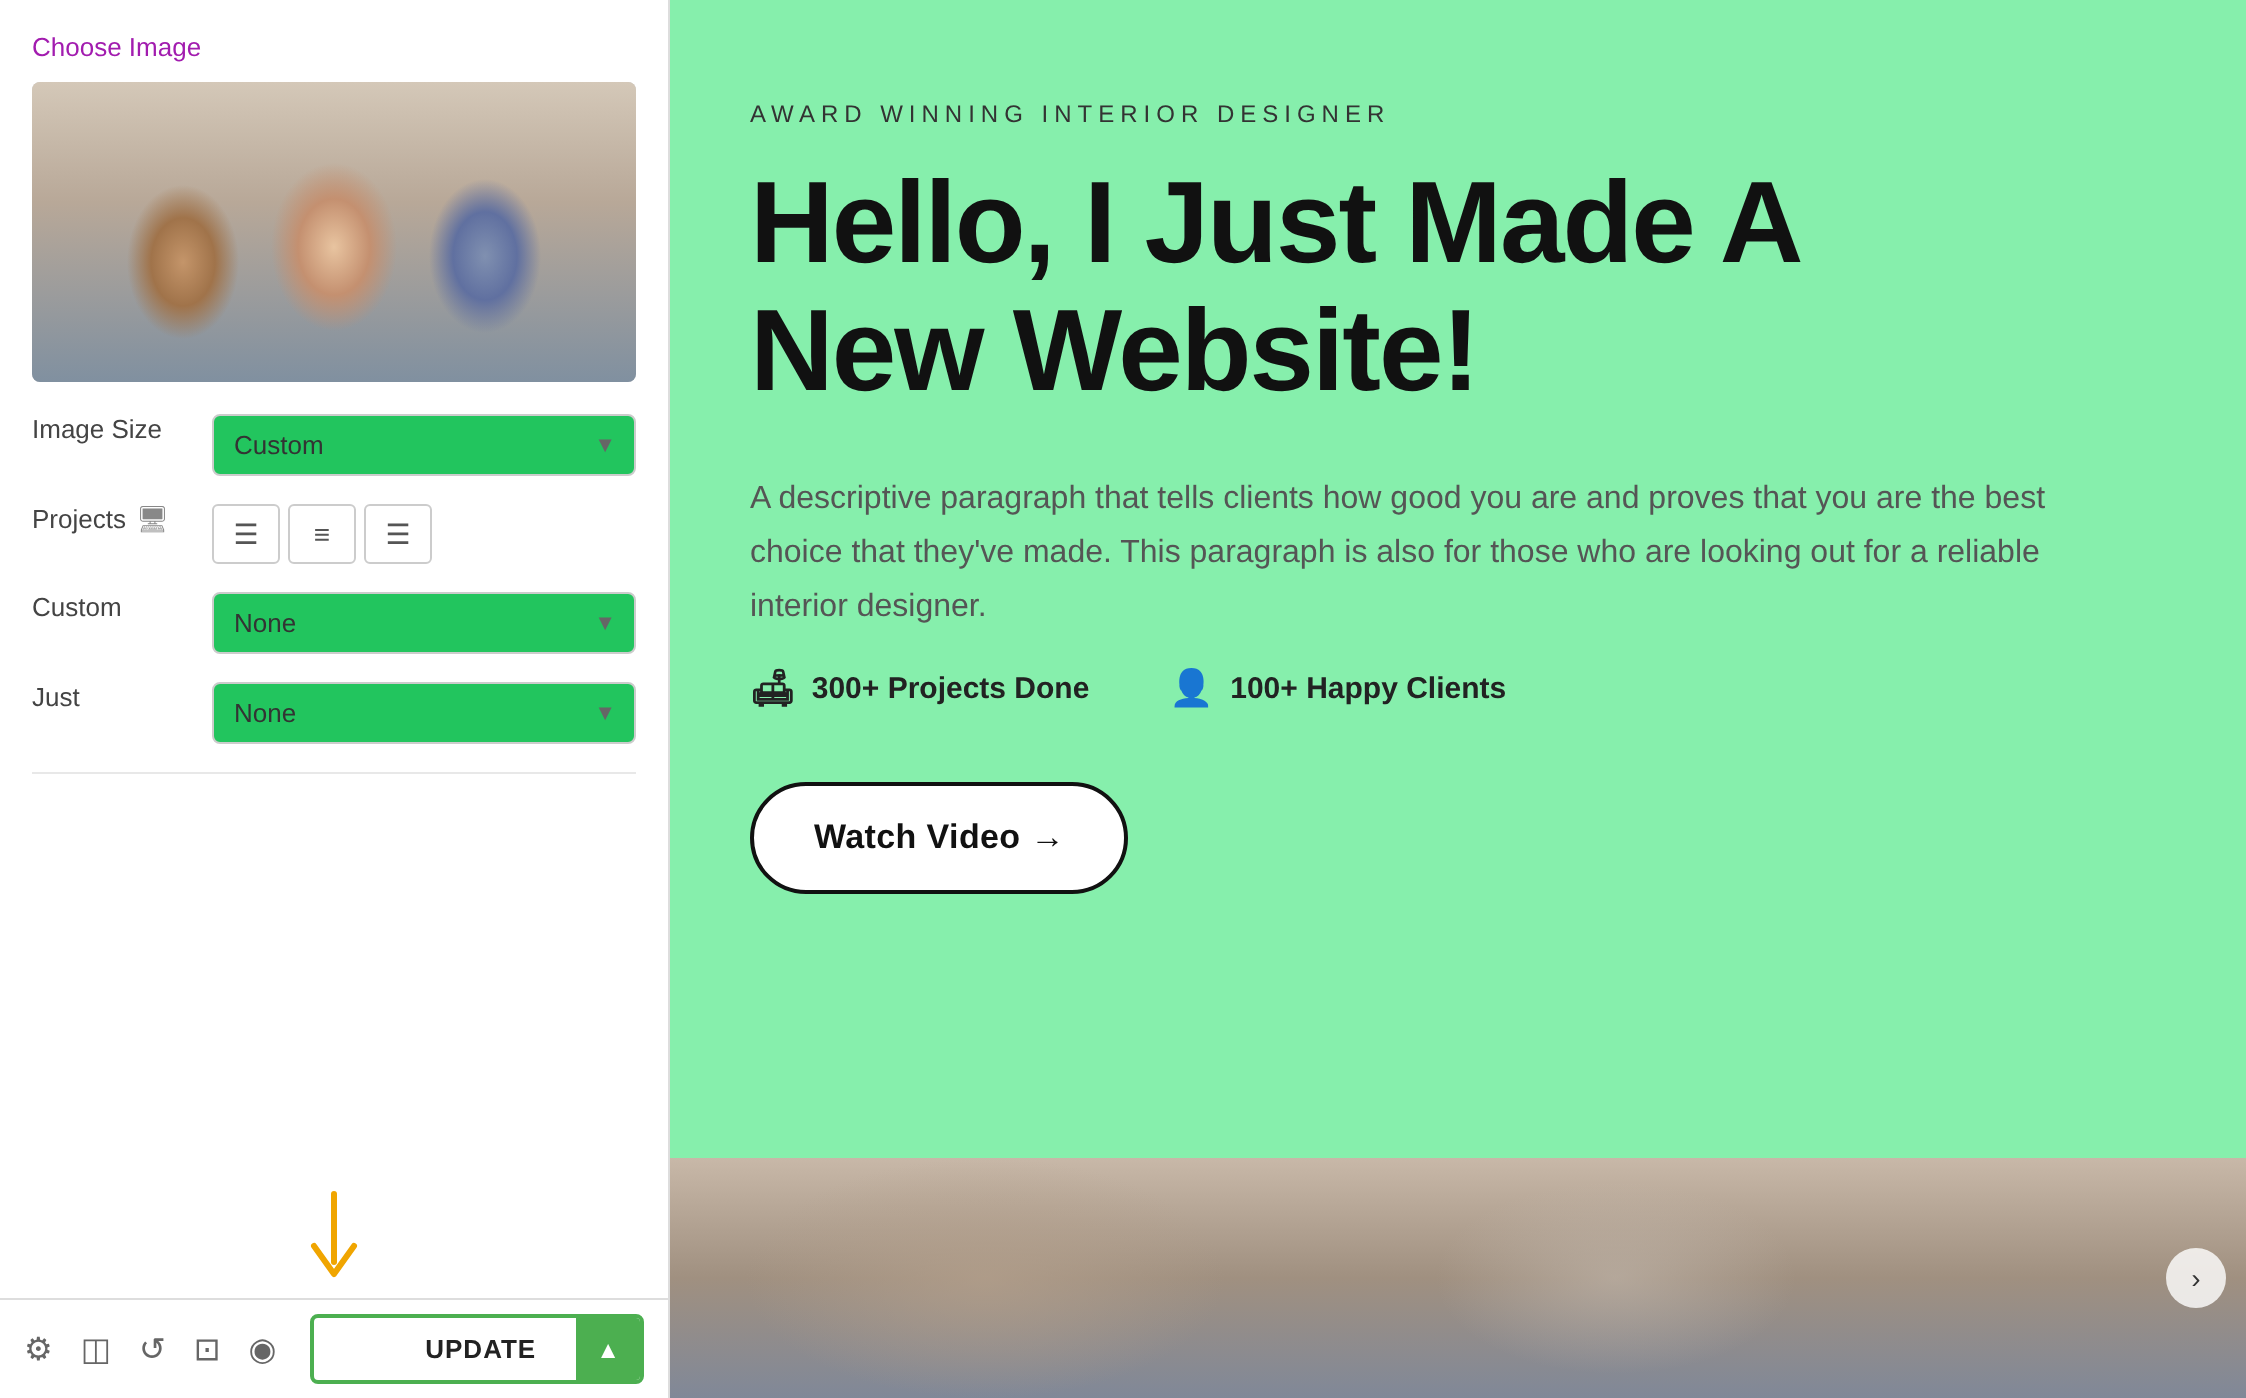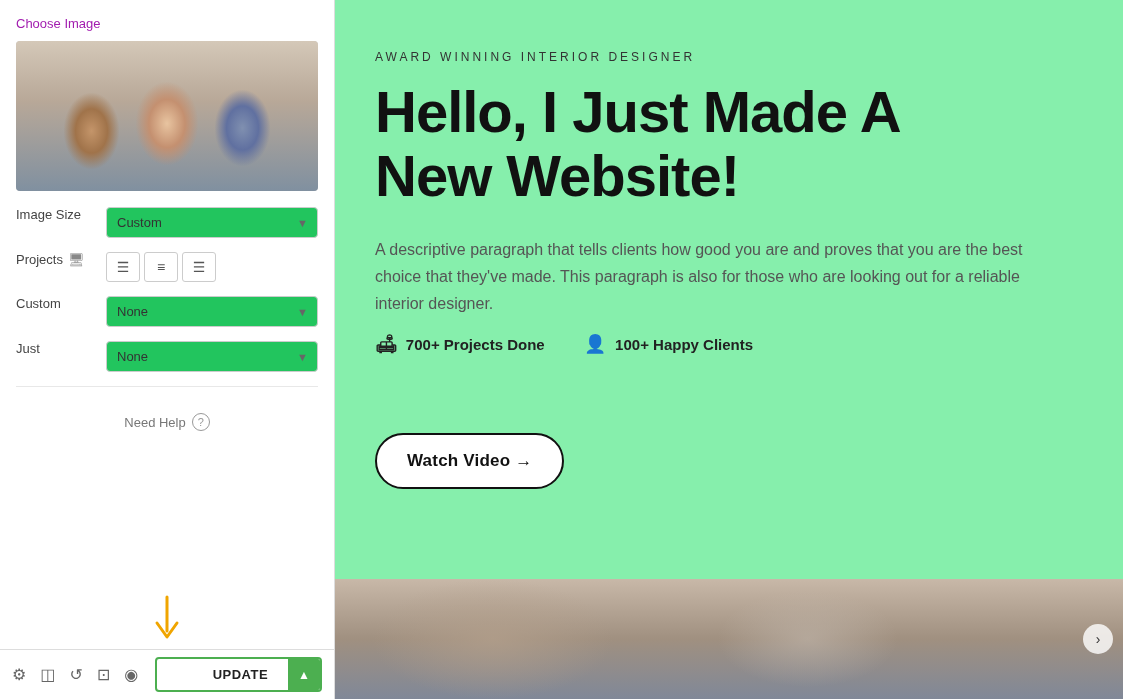--- a/index.html
+++ b/index.html
@@ -287,21 +287,20 @@
       gap: 10px;
       padding: 16px 30px;
       border: 2.5px solid #111;
       border-radius: 50px;
       background: #fff;
       font-size: 17px;
       font-weight: 700;
       color: #111;
       cursor: pointer;
       letter-spacing: 0.2px;
-      margin-top: 42px;
     }
 
     .preview-image-strip {
       height: 120px;
       background: linear-gradient(180deg, #c8b8a8 0%, #a09080 50%, #808898 100%);
       flex-shrink: 0;
       position: relative;
       overflow: hidden;
     }
 
@@ -393,24 +392,20 @@
             <option>Media File</option>
             <option>Attachment Page</option>
             <option>Custom URL</option>
           </select>
           <span class="select-arrow">▼</span>
         </div>
       </div>
 
       <div class="divider-panel"></div>
 
-      <div class="need-help-area">
-        <span class="need-help-text">Need Help</span>
-        <span class="help-icon">?</span>
-      </div>
 
     </div>
 
     <div style="position:relative; height:60px; display:flex; align-items:flex-end; justify-content:center; padding-bottom:4px;">
       <svg width="30" height="50" viewBox="0 0 30 50">
         <line x1="15" y1="2" x2="15" y2="36" stroke="#f0a500" stroke-width="3" stroke-linecap="round"></line>
         <polyline points="5,28 15,42 25,28" fill="none" stroke="#f0a500" stroke-width="3" stroke-linecap="round" stroke-linejoin="round"></polyline>
       </svg>
     </div>
 
@@ -436,21 +431,21 @@
       <div class="hero-headline">
         <div>Hello, I Just Made A</div>
         <div>New Website!</div>
       </div>
 
       <div class="hero-description">A descriptive paragraph that tells clients how good you are and proves that you are the best choice that they've made. This paragraph is also for those who are looking out for a reliable interior designer.</div>
 
       <div class="stats-row">
         <div class="stat-item">
           <span class="stat-icon">🛋</span>
-          <span>700+ Projects Done</span>
+          <span>300+ Projects Done</span>
         </div>
         <div class="stat-item">
           <span class="stat-icon">👤</span>
           <span>100+ Happy Clients</span>
         </div>
       </div>
 
       <button class="watch-video-btn">Watch Video →</button>
 
     </div>

